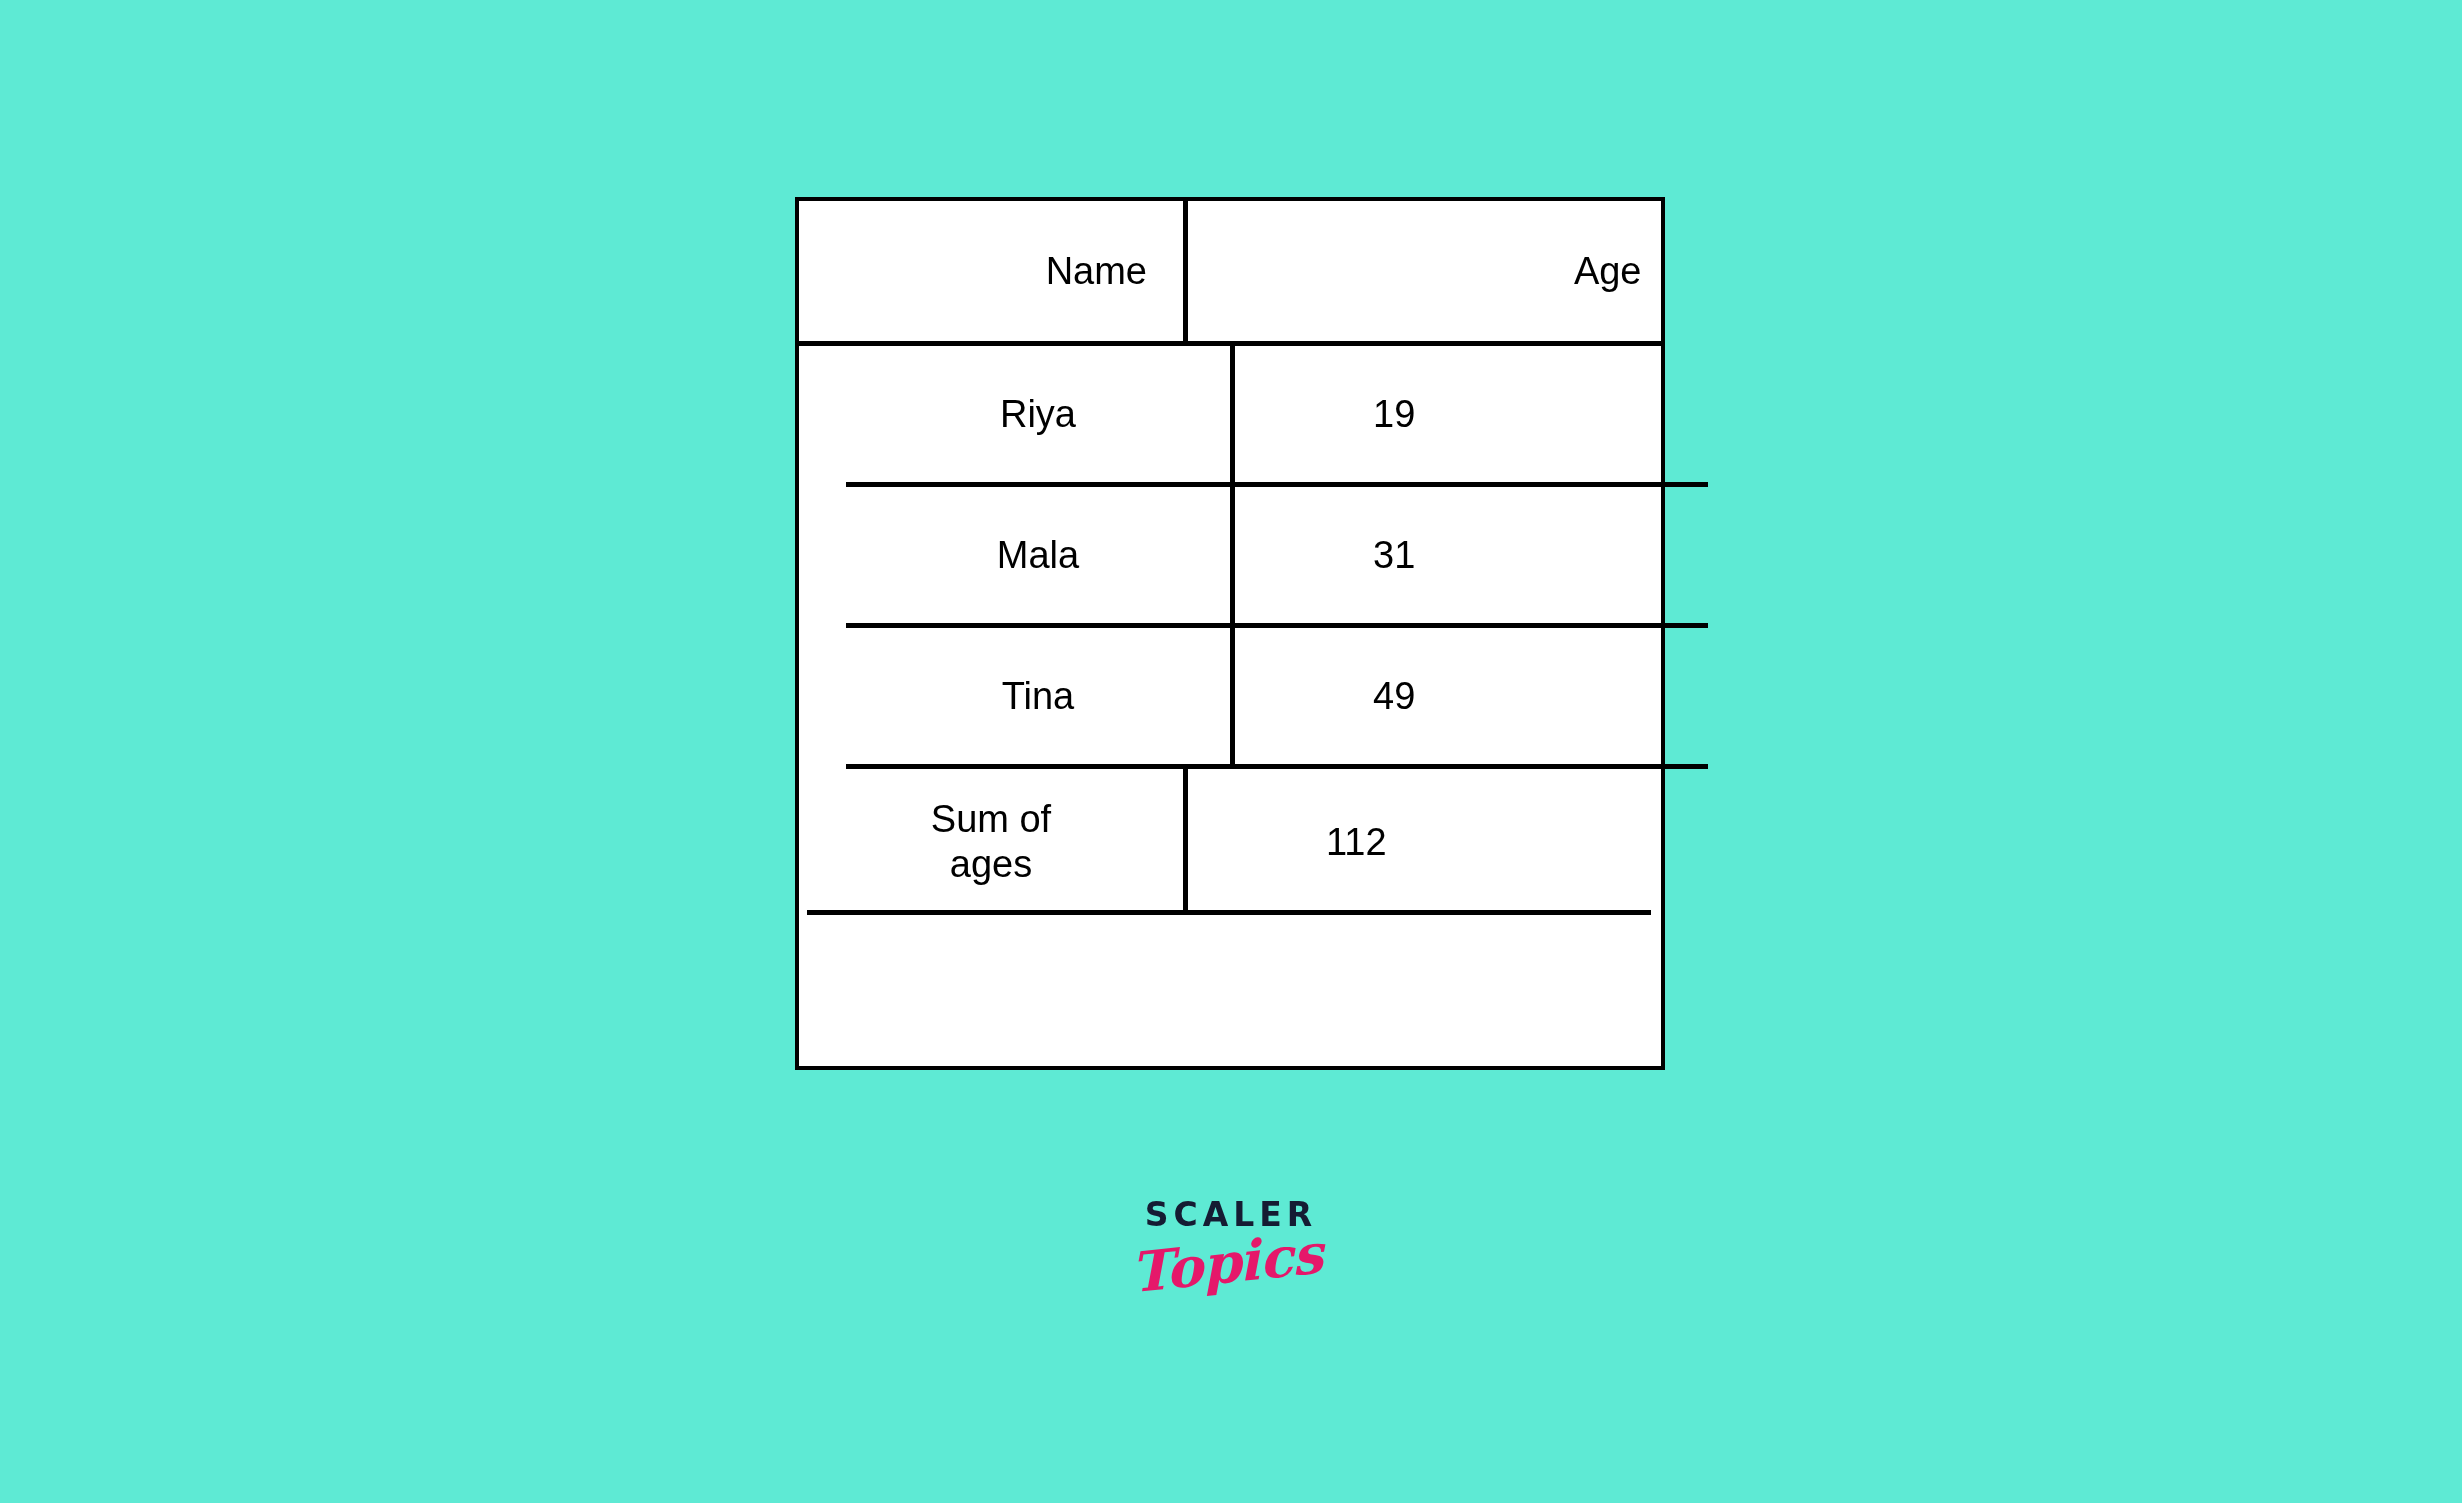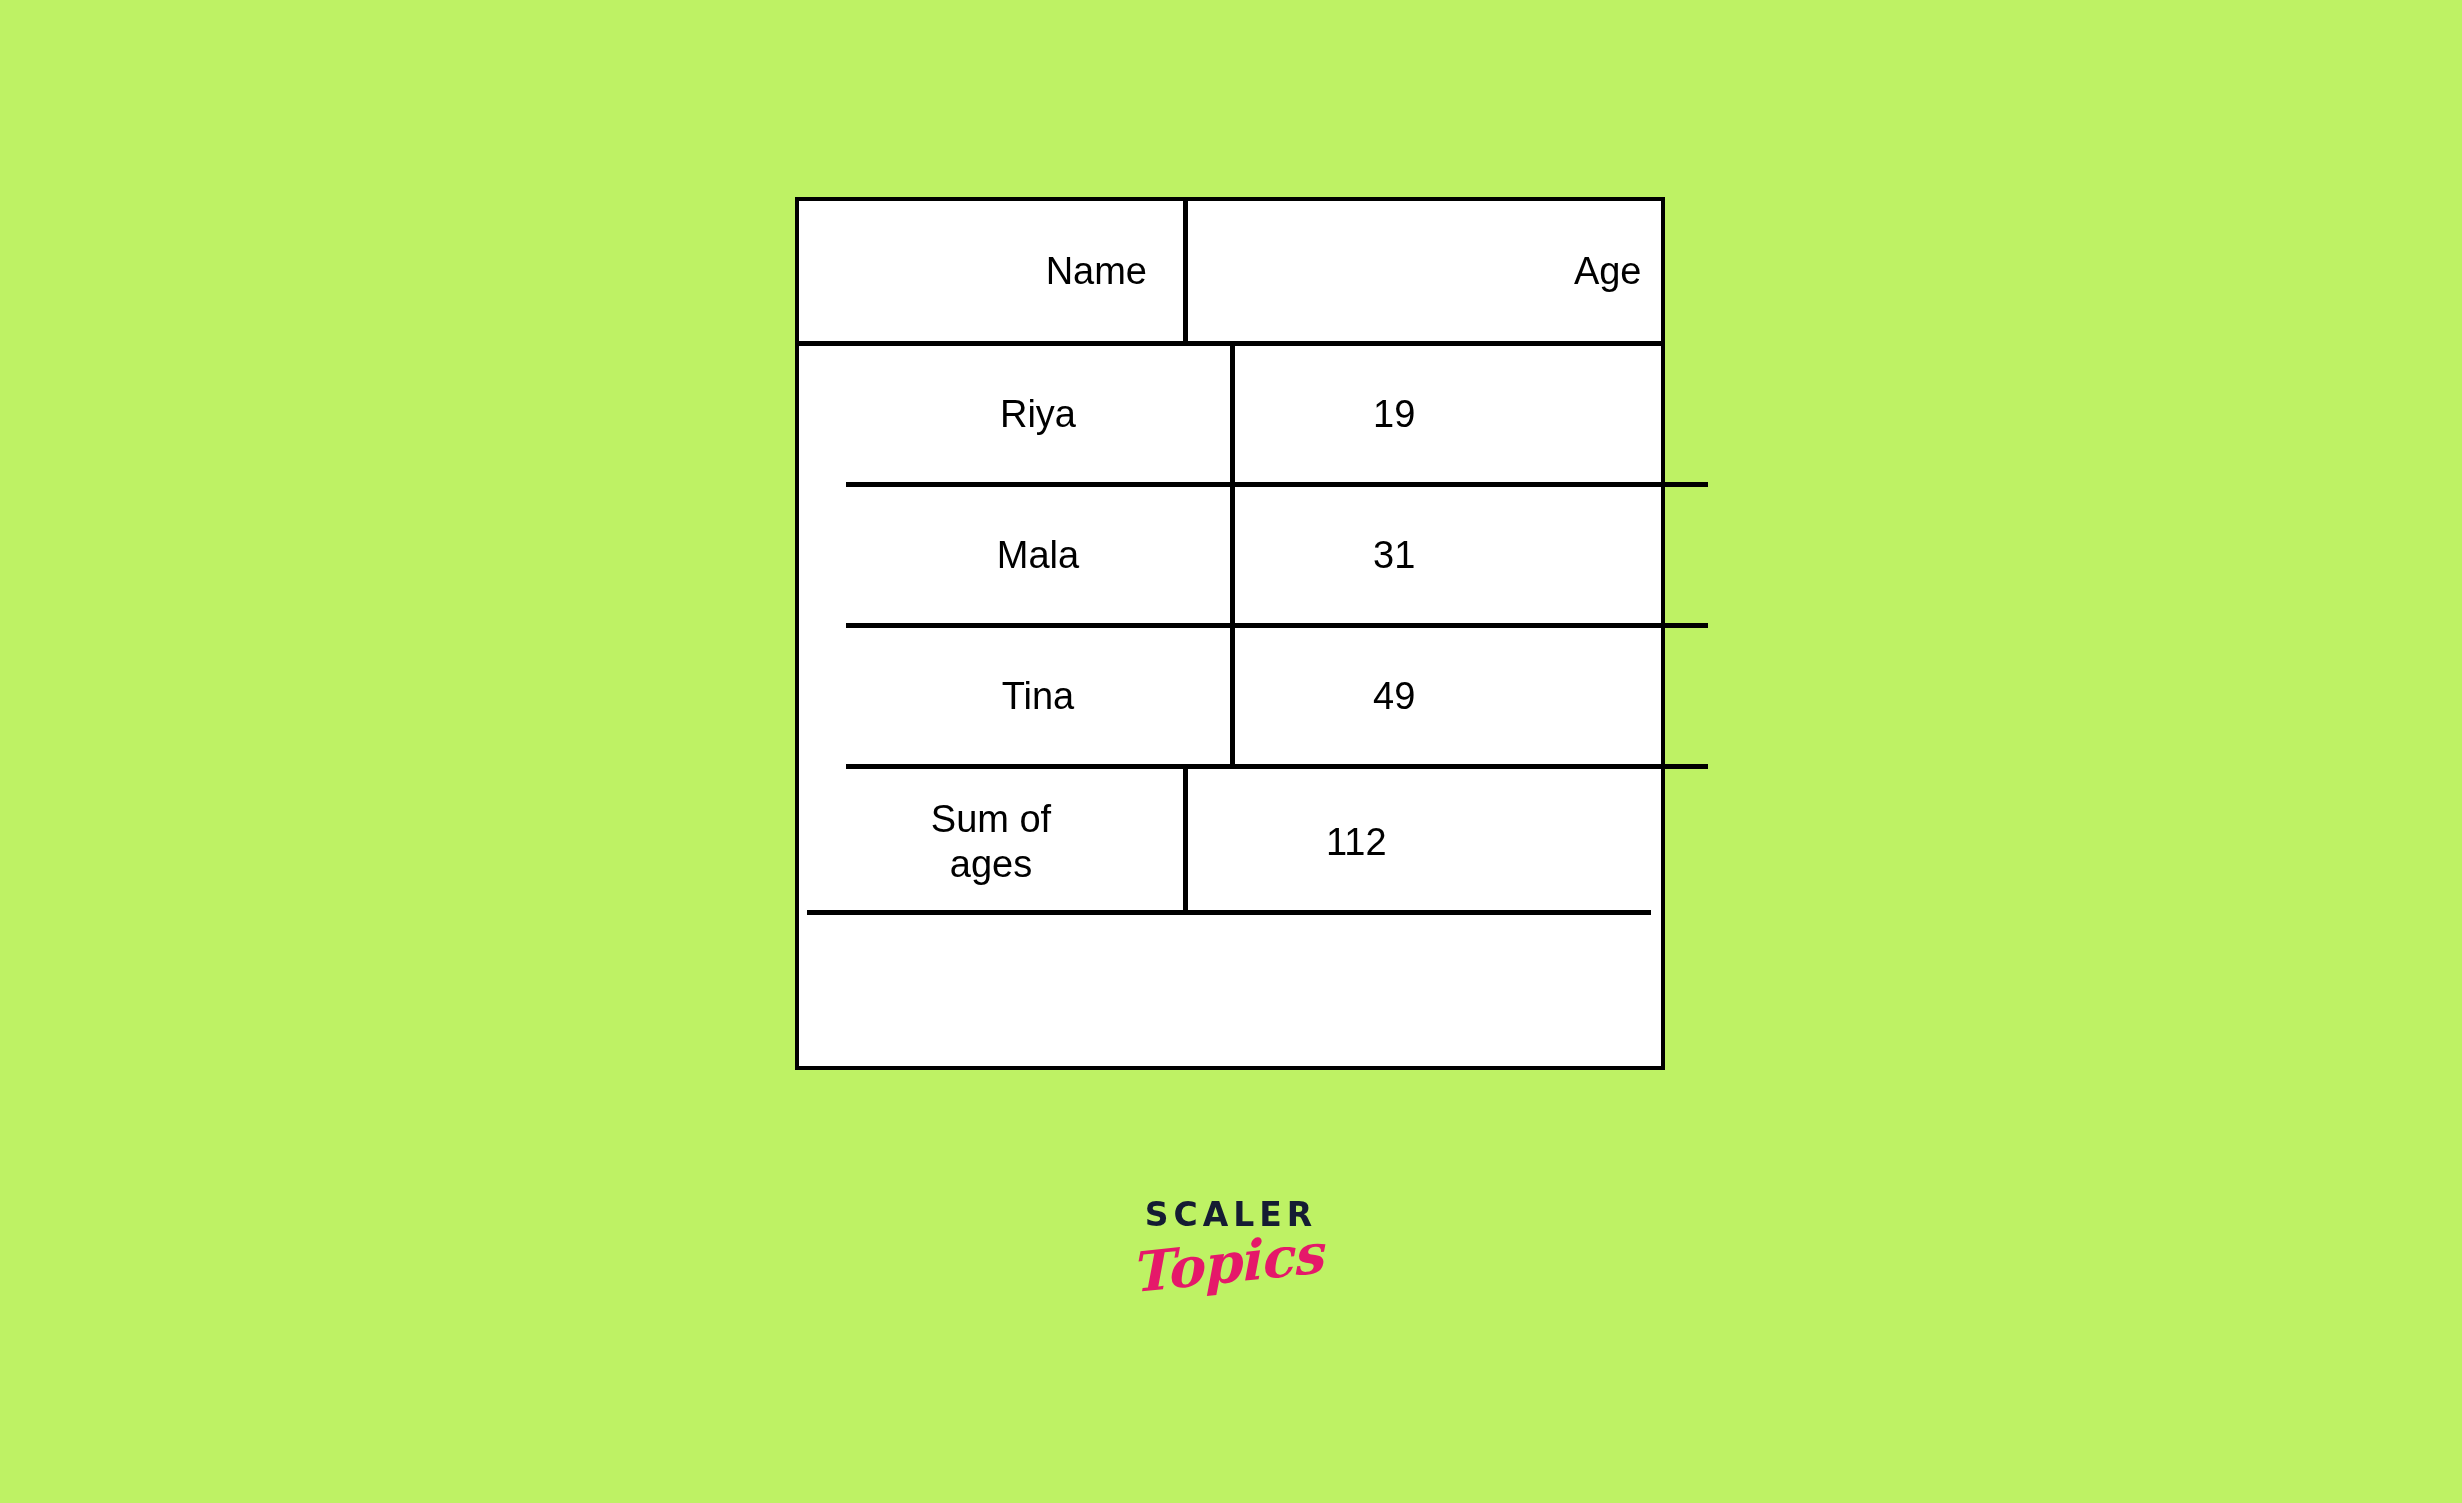--- a/index.html
+++ b/index.html
@@ -9,21 +9,21 @@
     height: 1504px;
     background: #ffffff;
     font-family: "Liberation Sans", sans-serif;
     overflow: hidden;
   }
 
   #canvas {
     position: relative;
     width: 2462px;
     height: 1504px;
-    background: #bef264;
+    background: #5eead4;
   }
 
   
   #table-figure {
     position: absolute;
     left: 795px;
     top: 197px;
     width: 870px;
     height: 873px;
     border: 4.3px solid #000000;

